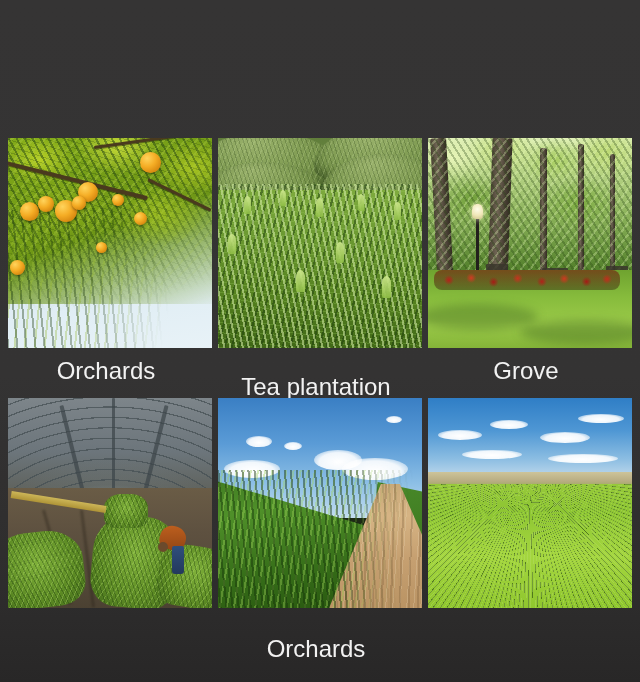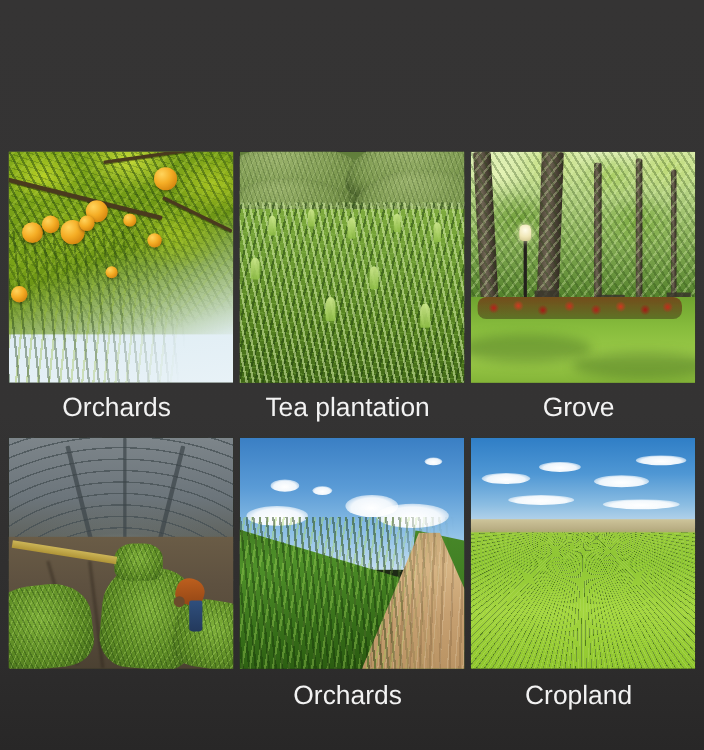--- a/index.html
+++ b/index.html
@@ -359,21 +359,21 @@
     top: 0;
     width: 204px;
     height: 44px;
     line-height: 34px;
     text-align: center;
     font-size: 24px;
     color: #f2f2f2;
     white-space: nowrap;
   }
   .caption.c0 { left: 0; }
-  .caption.c1 { left: 210px; }
+  .caption.c1 { left: 210px; margin-top: 16px; }
   .caption.c2 { left: 420px; }
 </style>
 </head>
 <body>
 
 <div id="page">
 
 
   <div class="row" id="row1">
 
@@ -521,16 +521,15 @@
         <div class="lay cl-horizon"></div>
         <div class="lay cl-field"></div>
         <div class="lay cl-rows"></div>
         <div class="lay cl-rows2"></div>
       </div>
     </div>
   </div>
 
   <div class="caption-row" id="captions2">
     <div class="caption c1">Orchards</div>
-    <div class="caption c2">Cropland</div>
   </div>
 
 </div>
 
 </body></html>

